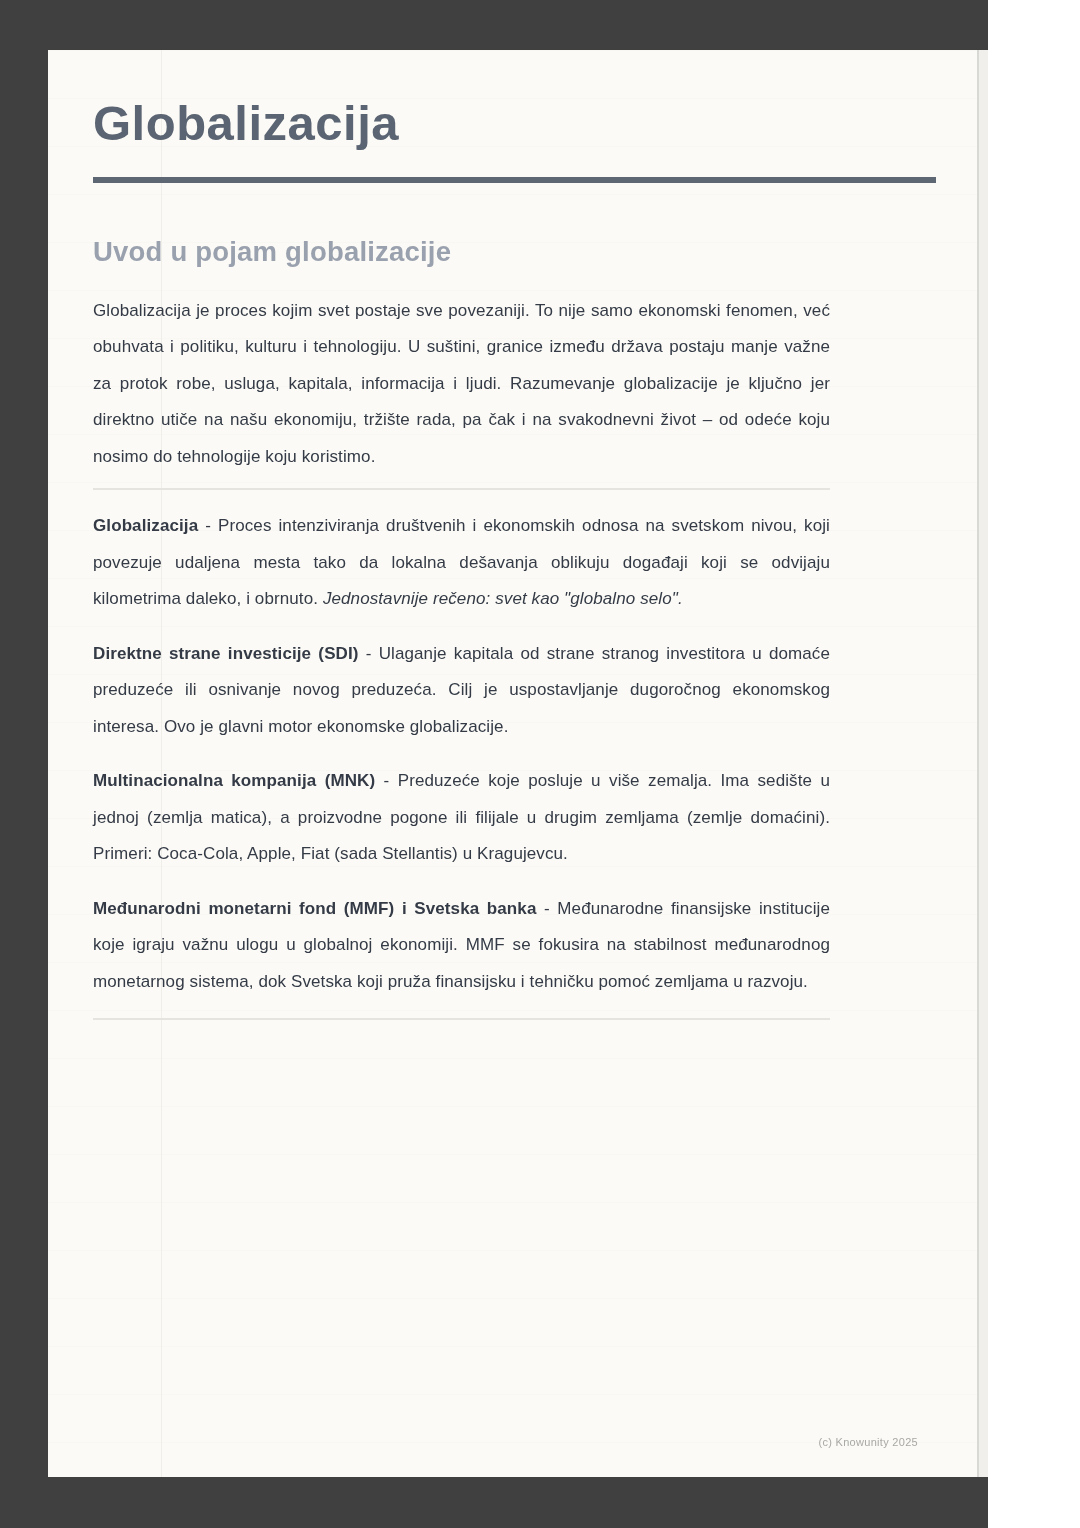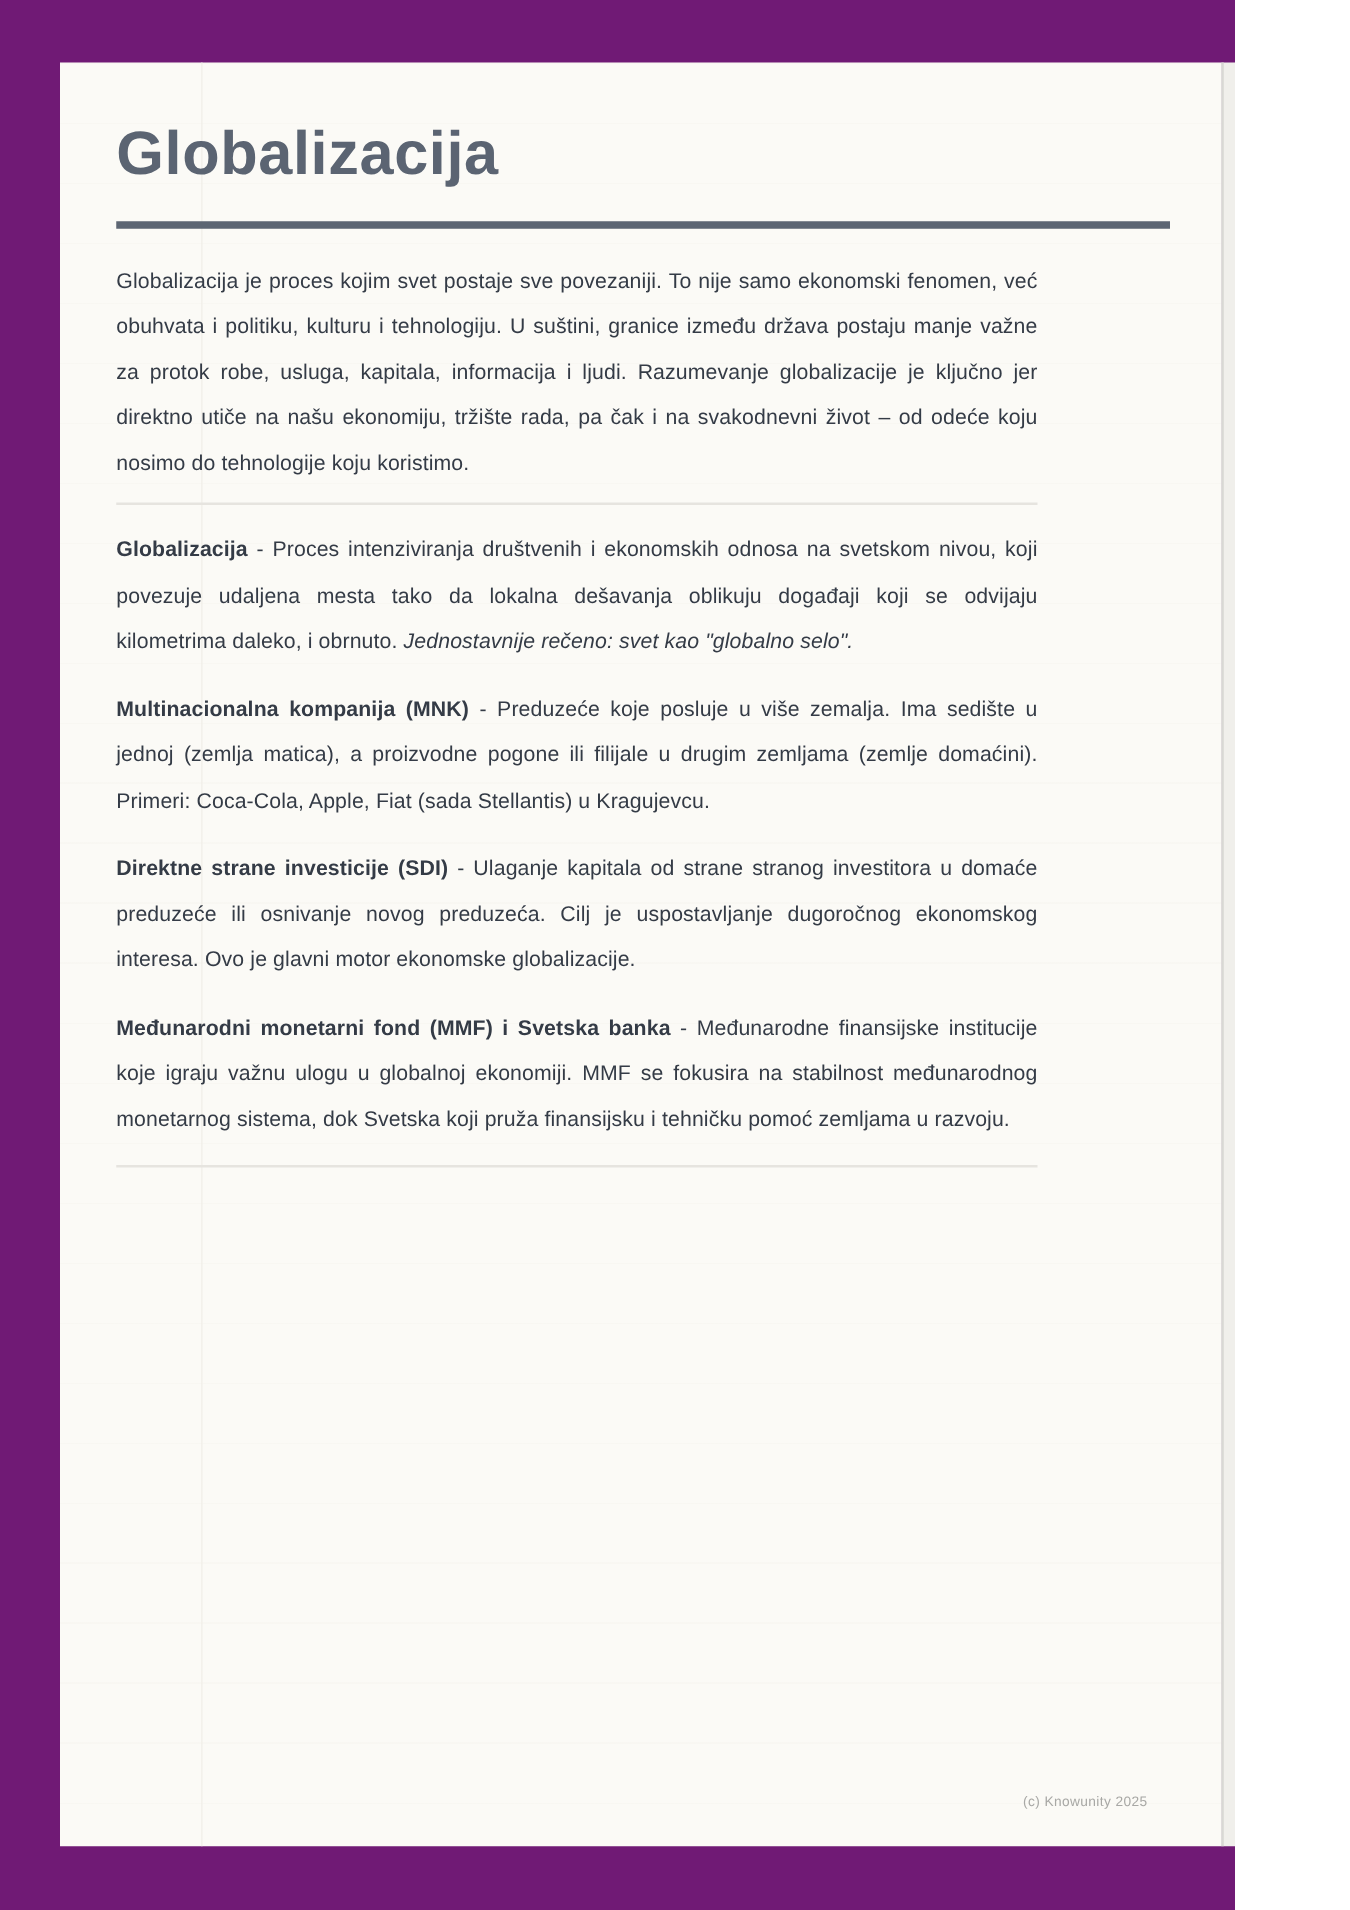--- a/index.html
+++ b/index.html
@@ -1,19 +1,19 @@
 <!DOCTYPE html>
 <html style="--title: #5b6472; --rule: #5d6673; --heading: #9aa1ae; --body-text: #343b46; --divider: #e6e4df; --footer: #a8a8a5; --page-bg: #fbfaf6; --margin-line: #f0eee8; --edge-strip: #f0efeb; --edge-strip-border: #d8d8d4;"><head>
 <meta charset="utf-8">
 <style>
   html,body{margin:0;padding:0;background:#ffffff;}
   #canvas{
     position:relative;
     width:988px;height:1528px;
-    background:#701a75;
+    background:#404040;
     overflow:hidden;
     font-family:"Liberation Sans", sans-serif;
   }
   
   .sheet{
     position:absolute;
     left:48px;top:50px;
     width:929px;height:1427px;
     background:
       linear-gradient(var(--margin-line,#f0eee8),var(--margin-line,#f0eee8)) 113px 0 / 1px 100% no-repeat,
@@ -87,36 +87,37 @@
 <div id="canvas">
 
   <div class="edge-strip"></div>
 
   <div class="sheet">
 
     <h1 class="doc-title">Globalizacija</h1>
 
     <div class="title-rule"></div>
 
+    <h2 class="section-heading">Uvod u pojam globalizacije</h2>
 
     <p class="body-par">Globalizacija je proces kojim svet postaje sve povezaniji. To nije samo ekonomski fenomen, već obuhvata i politiku, kulturu i tehnologiju. U suštini, granice između država postaju manje važne za protok robe, usluga, kapitala, informacija i ljudi. Razumevanje globalizacije je ključno jer direktno utiče na našu ekonomiju, tržište rada, pa čak i na svakodnevni život – od odeće koju nosimo do tehnologije koju koristimo.</p>
 
     <hr class="divider">
 
 
     <p class="body-par def">
       <span class="b">Globalizacija</span><span> - Proces intenziviranja društvenih i ekonomskih odnosa na svetskom nivou, koji povezuje udaljena mesta tako da lokalna dešavanja oblikuju događaji koji se odvijaju kilometrima daleko, i obrnuto. </span><span class="i">Jednostavnije rečeno: svet kao "globalno selo".</span>
     </p>
 
     <p class="body-par def">
-      <span class="b">Multinacionalna kompanija (MNK)</span><span> - Preduzeće koje posluje u više zemalja. Ima sedište u jednoj (zemlja matica), a proizvodne pogone ili filijale u drugim zemljama (zemlje domaćini). Primeri: Coca-Cola, Apple, Fiat (sada Stellantis) u Kragujevcu.</span>
+      <span class="b">Direktne strane investicije (SDI)</span><span> - Ulaganje kapitala od strane stranog investitora u domaće preduzeće ili osnivanje novog preduzeća. Cilj je uspostavljanje dugoročnog ekonomskog interesa. Ovo je glavni motor ekonomske globalizacije.</span>
     </p>
 
     <p class="body-par def">
-      <span class="b">Direktne strane investicije (SDI)</span><span> - Ulaganje kapitala od strane stranog investitora u domaće preduzeće ili osnivanje novog preduzeća. Cilj je uspostavljanje dugoročnog ekonomskog interesa. Ovo je glavni motor ekonomske globalizacije.</span>
+      <span class="b">Multinacionalna kompanija (MNK)</span><span> - Preduzeće koje posluje u više zemalja. Ima sedište u jednoj (zemlja matica), a proizvodne pogone ili filijale u drugim zemljama (zemlje domaćini). Primeri: Coca-Cola, Apple, Fiat (sada Stellantis) u Kragujevcu.</span>
     </p>
 
 
     <p class="body-par def">
       <span class="b">Međunarodni monetarni fond (MMF) i Svetska banka</span><span> - Međunarodne finansijske institucije koje igraju važnu ulogu u globalnoj ekonomiji. MMF se fokusira na stabilnost međunarodnog monetarnog sistema, dok Svetska koji pruža finansijsku i tehničku pomoć zemljama u razvoju.</span>
     </p>
 
     <hr class="divider second">
 
   </div>

